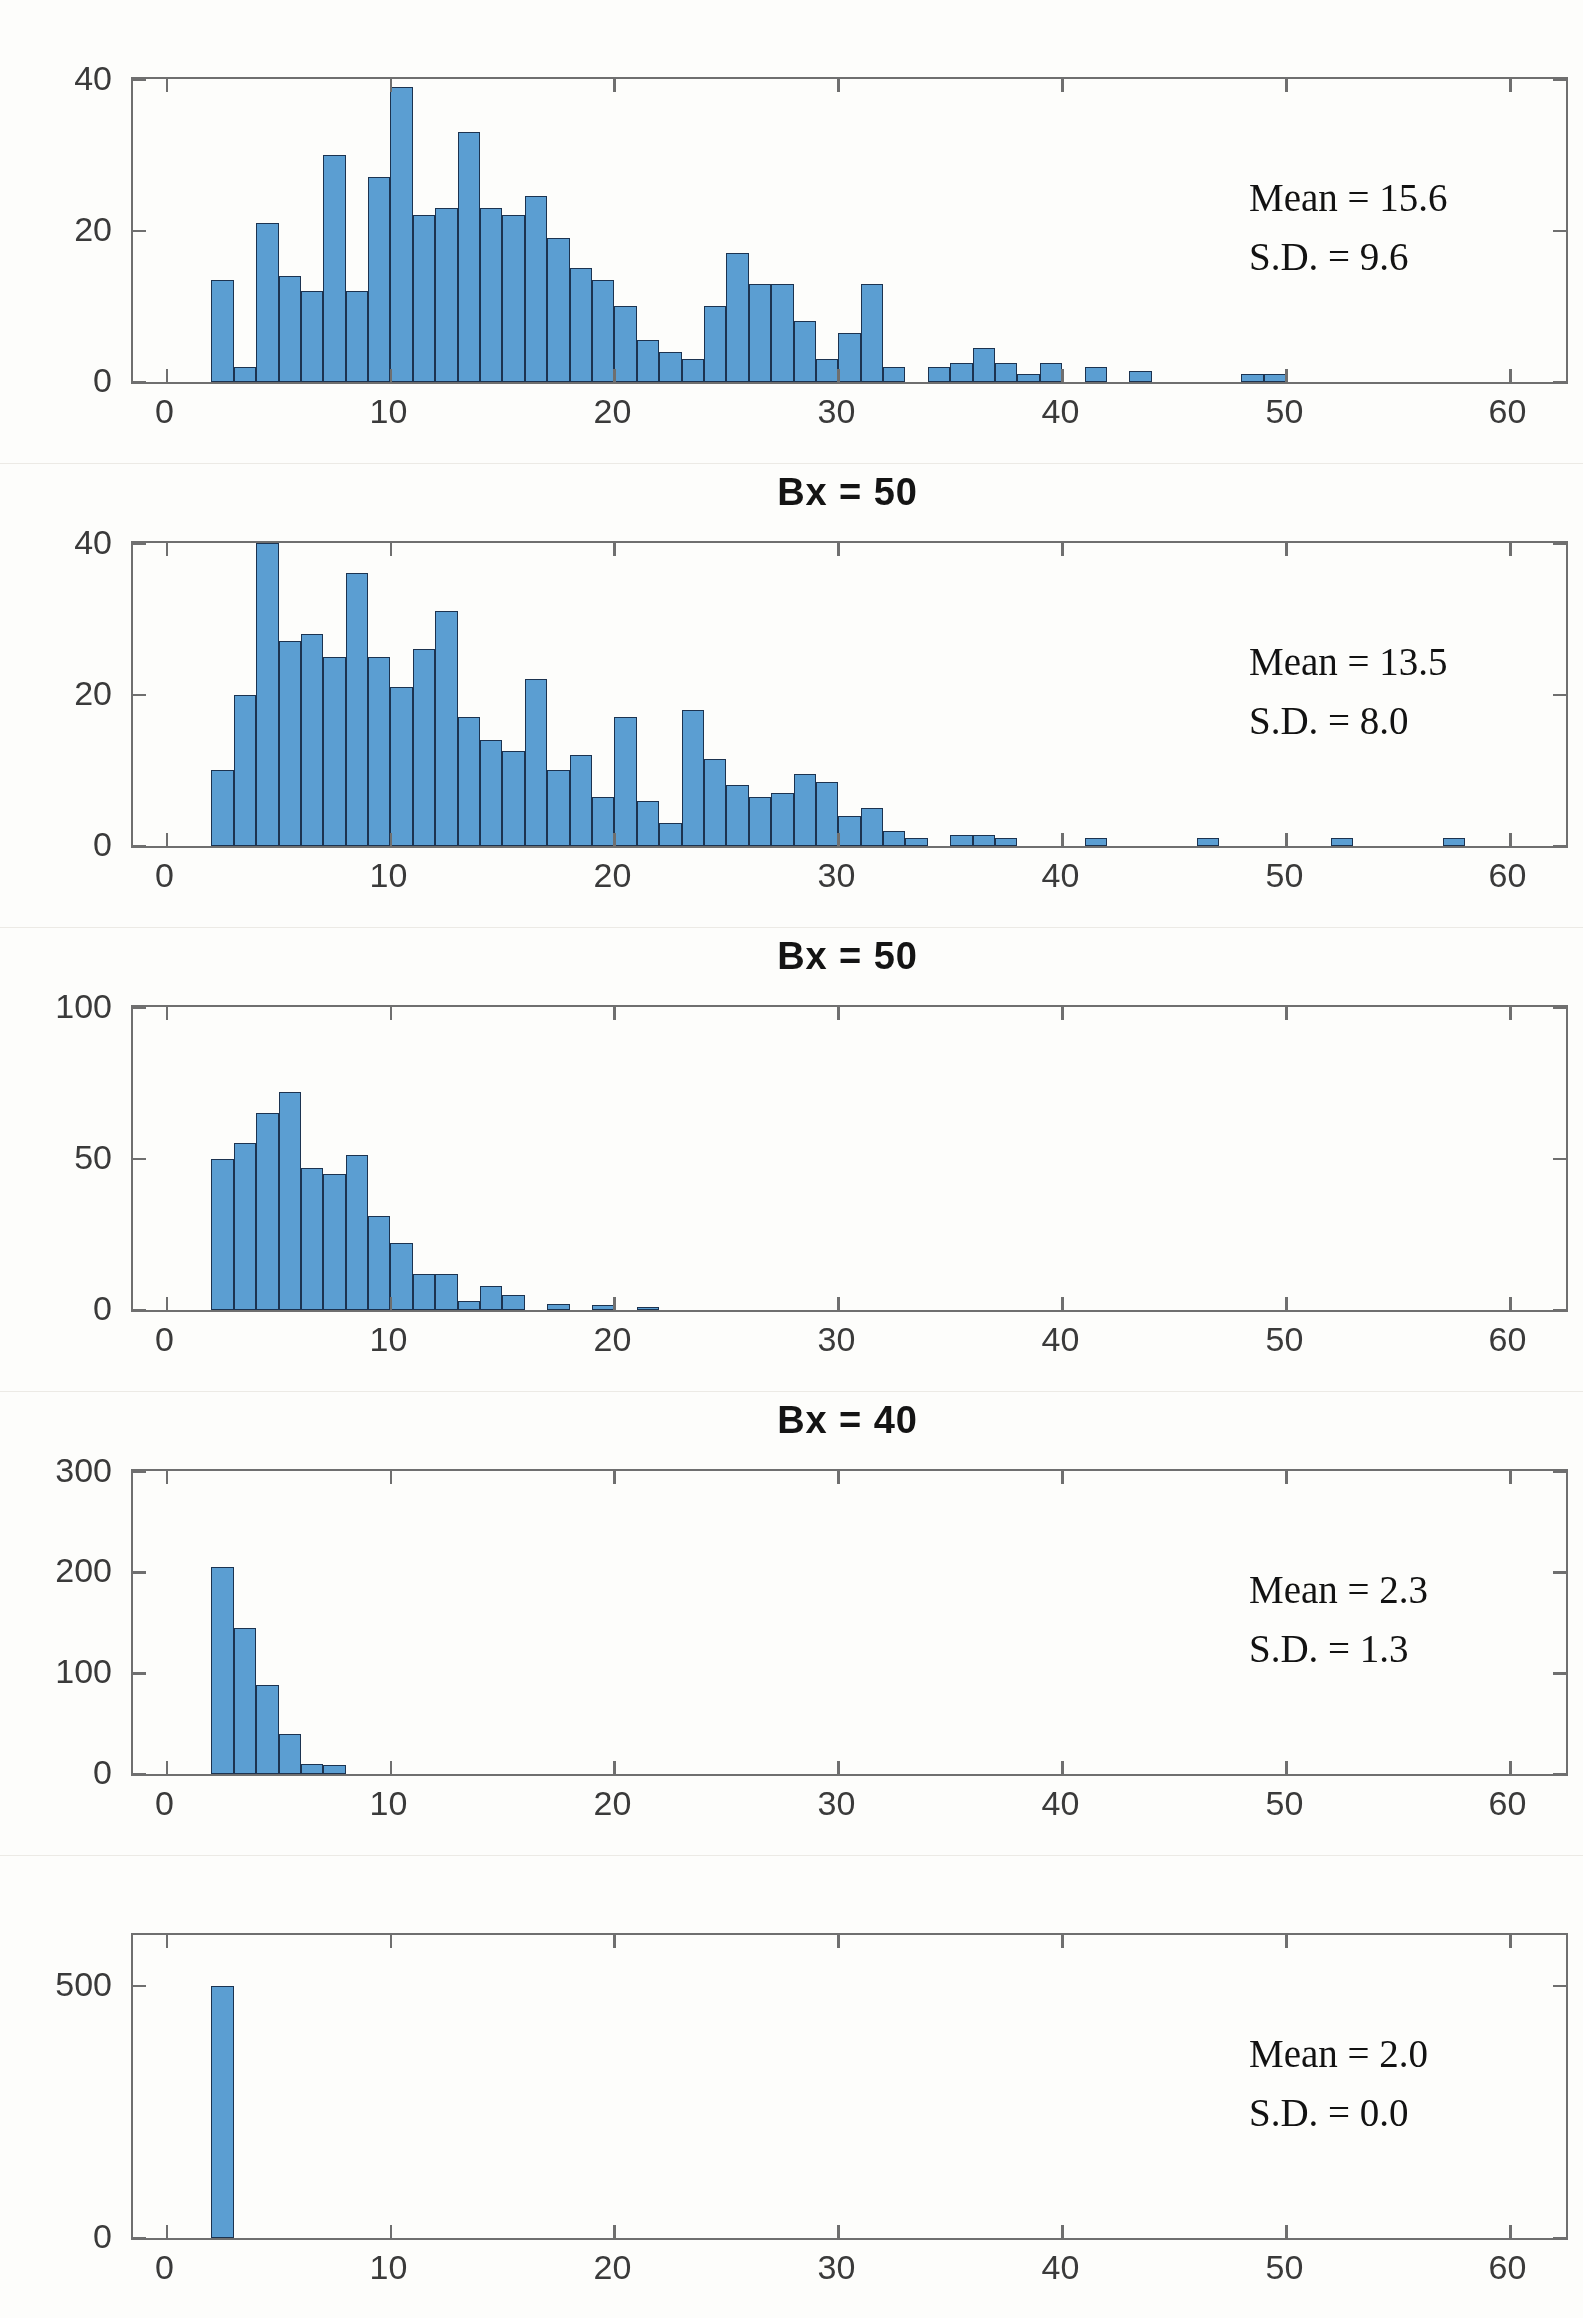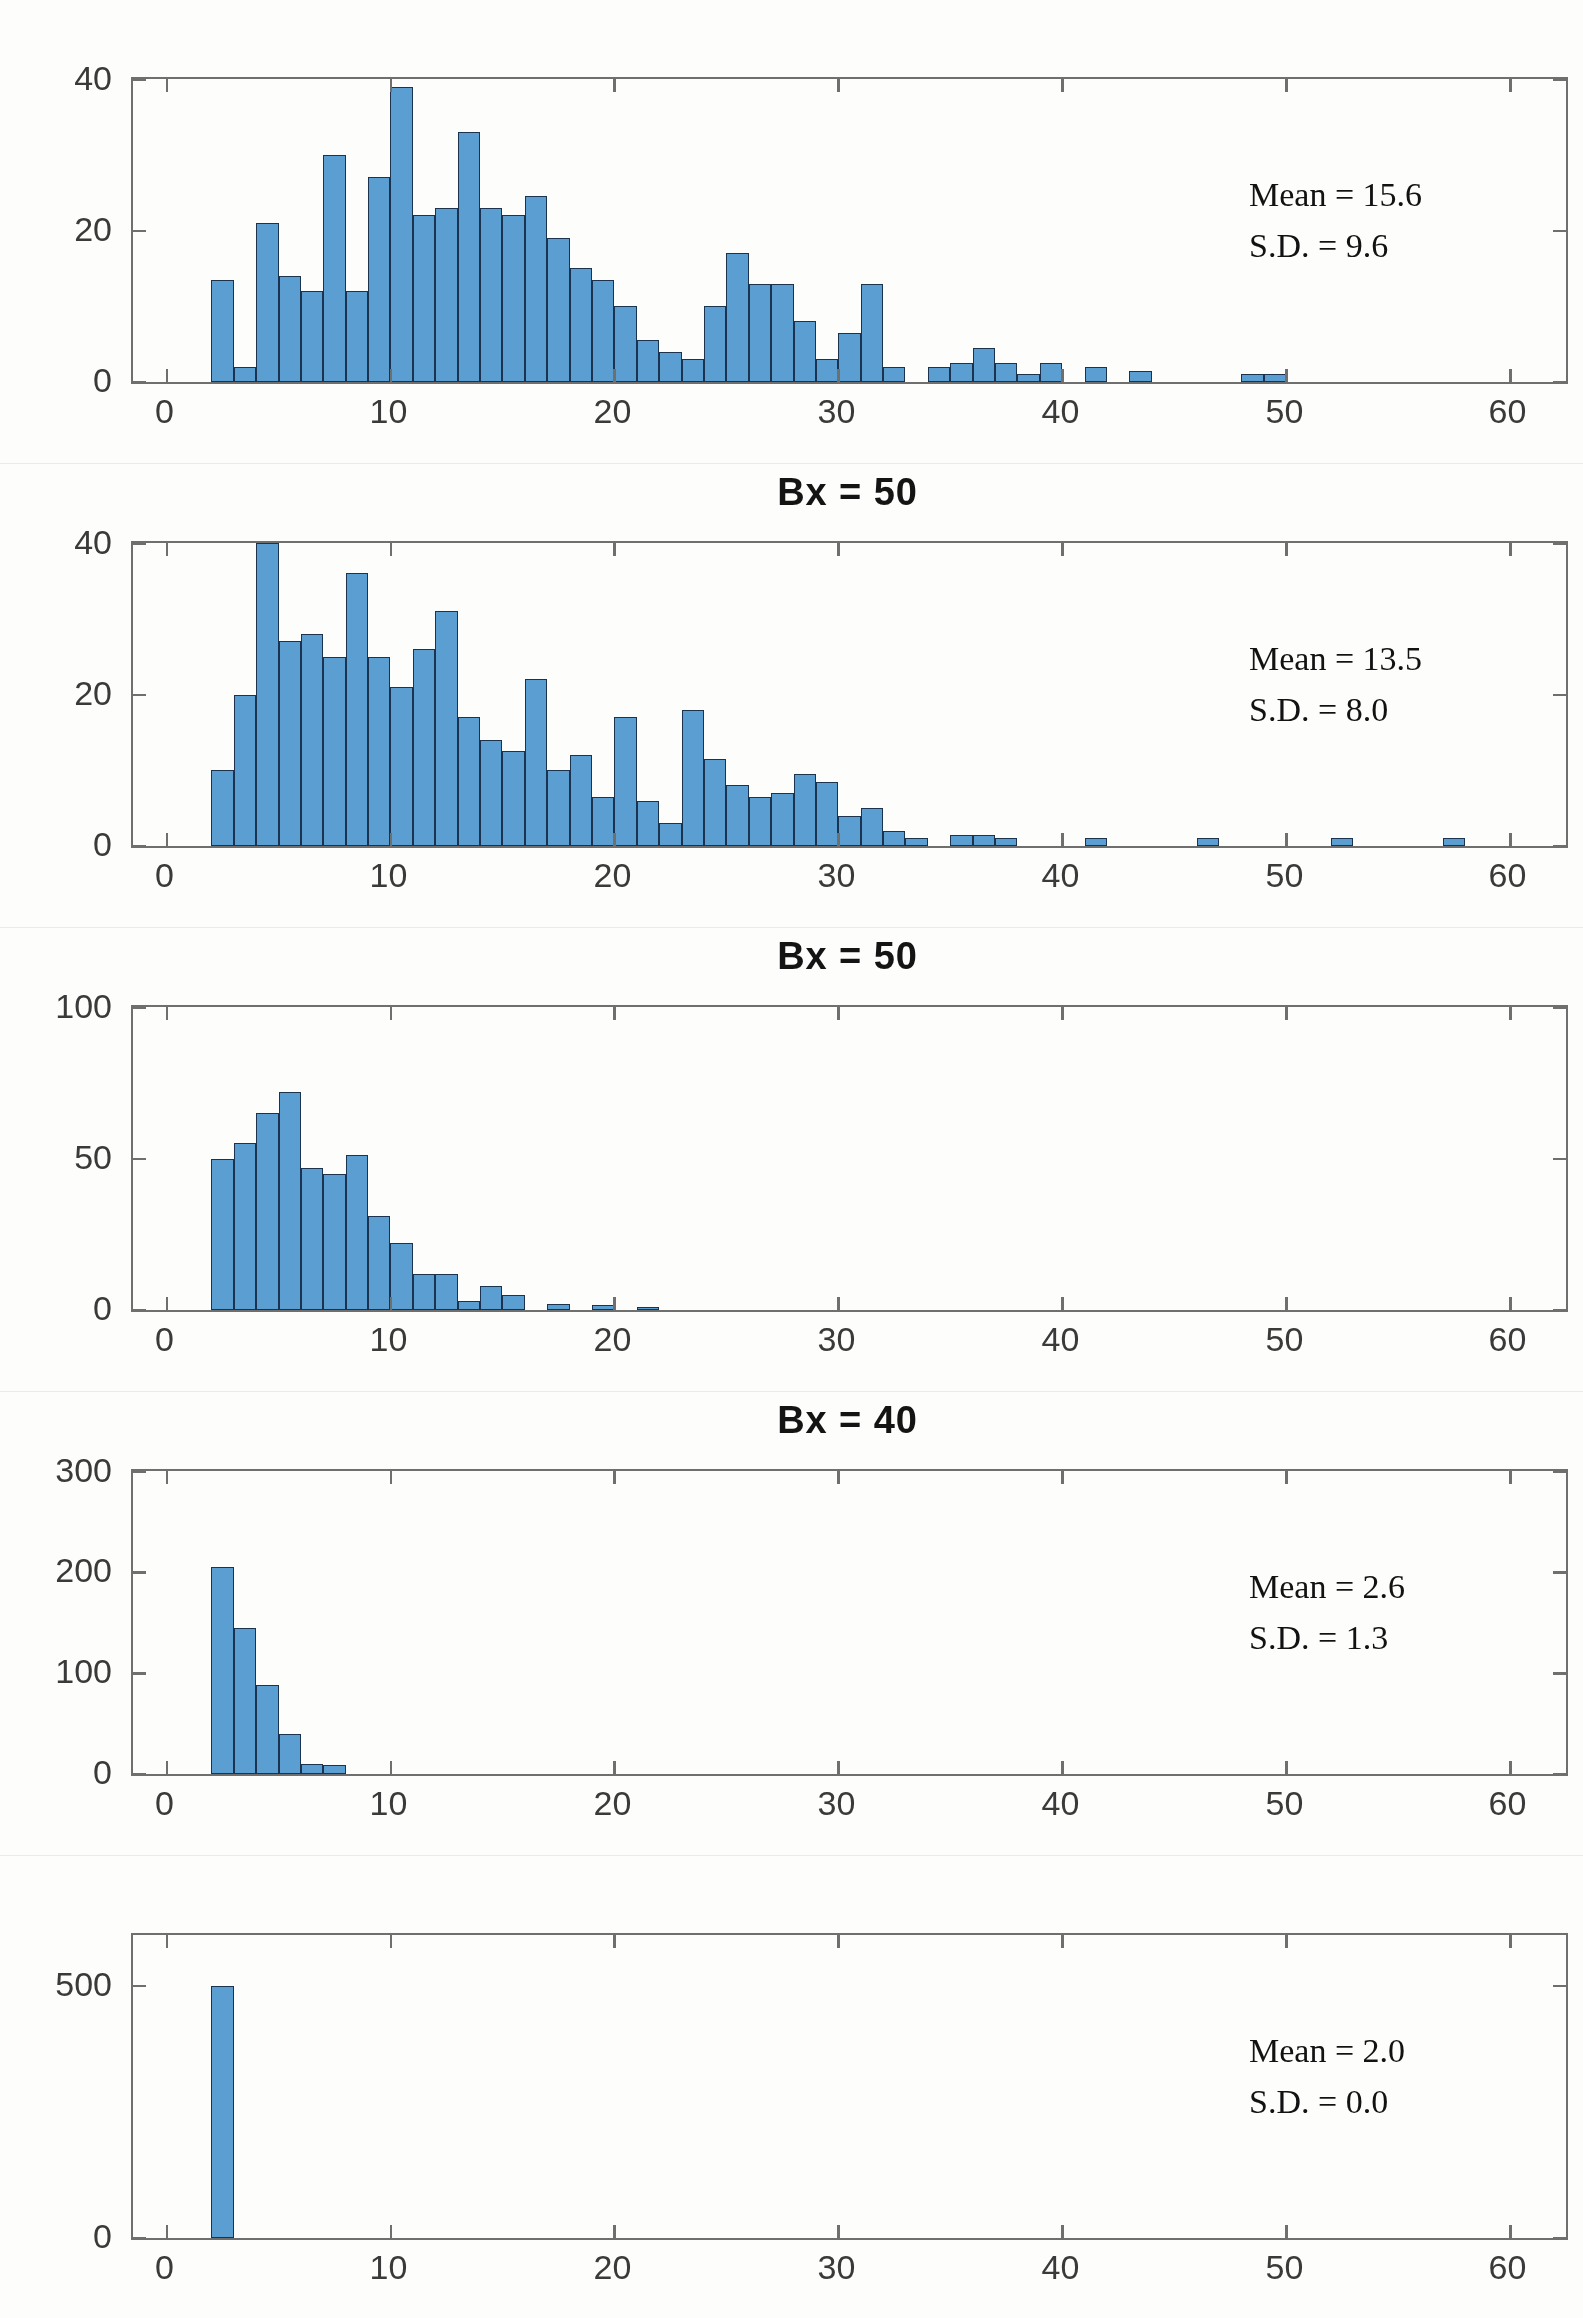--- a/index.html
+++ b/index.html
@@ -48,21 +48,21 @@
     font-size:34px;color:#3a3a3a;
   }
   .y-tick-label{
     position:absolute;left:0;width:112px;height:38px;line-height:38px;
     text-align:right;
     font-size:34px;color:#3a3a3a;
   }
   .annotation{
     position:absolute;left:1249px;top:169px;
     font-family:"Liberation Serif",serif;
-    font-size:34px;color:#121212;line-height:1.5;
+    font-size:39px;color:#121212;line-height:1.5;
     white-space:nowrap;
   }
   .annotation div{margin:0;}
 </style>
 </head>
 <body>
 
 <div class="figure-stack">
 
   <section class="panel">
@@ -311,21 +311,21 @@
         <div class="tick y left" style="top: calc(100% - 0.9px);"></div>
         <div class="tick y right" style="top: calc(100% - 0.9px);"></div>
         <div class="tick y left" style="top: calc(66.6667% - 0.9px);"></div>
         <div class="tick y right" style="top: calc(66.6667% - 0.9px);"></div>
         <div class="tick y left" style="top: calc(33.3333% - 0.9px);"></div>
         <div class="tick y right" style="top: calc(33.3333% - 0.9px);"></div>
         <div class="tick y left" style="top: calc(0% - 0.9px);"></div>
         <div class="tick y right" style="top: calc(0% - 0.9px);"></div>
       </div>
     <div class="annotation">
-      <div>Mean = 2.6</div>
+      <div>Mean = 2.3</div>
       <div>S.D. = 1.3</div>
     </div>
   <div class="x-tick-label" style="left: 113px;">0</div>
       <div class="x-tick-label" style="left: 337px;">10</div>
       <div class="x-tick-label" style="left: 561px;">20</div>
       <div class="x-tick-label" style="left: 785px;">30</div>
       <div class="x-tick-label" style="left: 1009px;">40</div>
       <div class="x-tick-label" style="left: 1233px;">50</div>
       <div class="x-tick-label" style="left: 1456px;">60</div>
       <div class="y-tick-label" style="top: 361px;">0</div>

